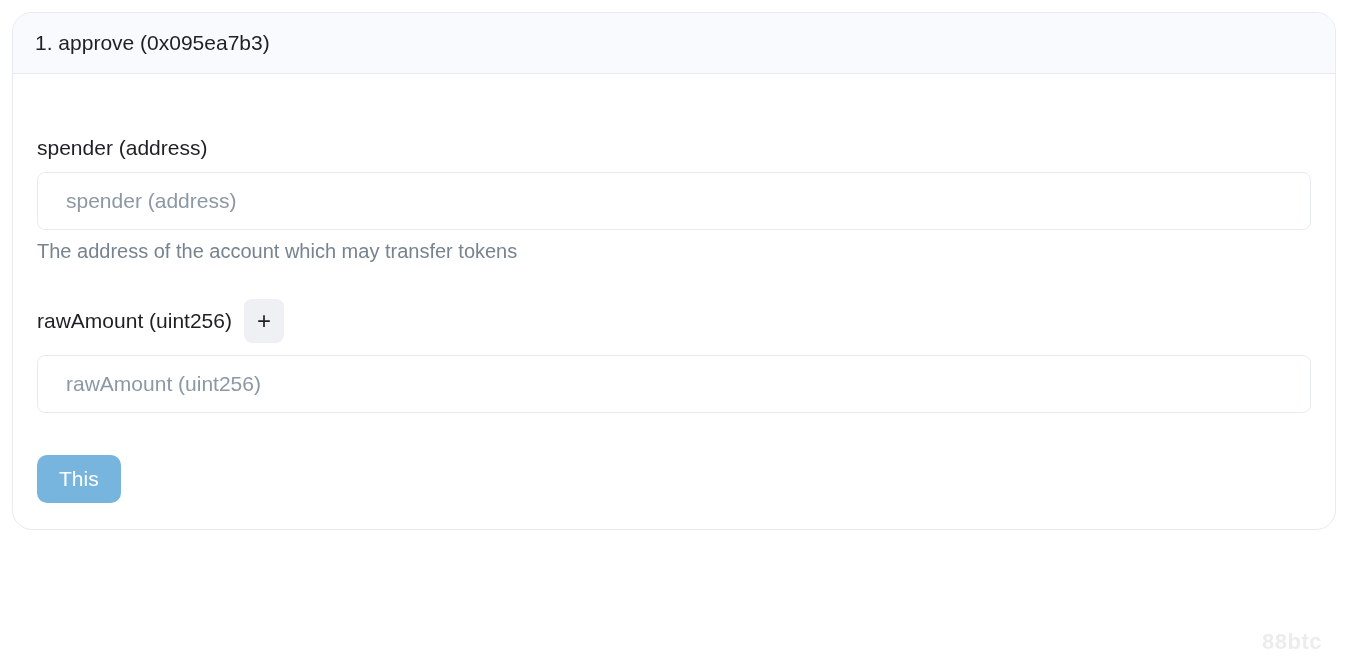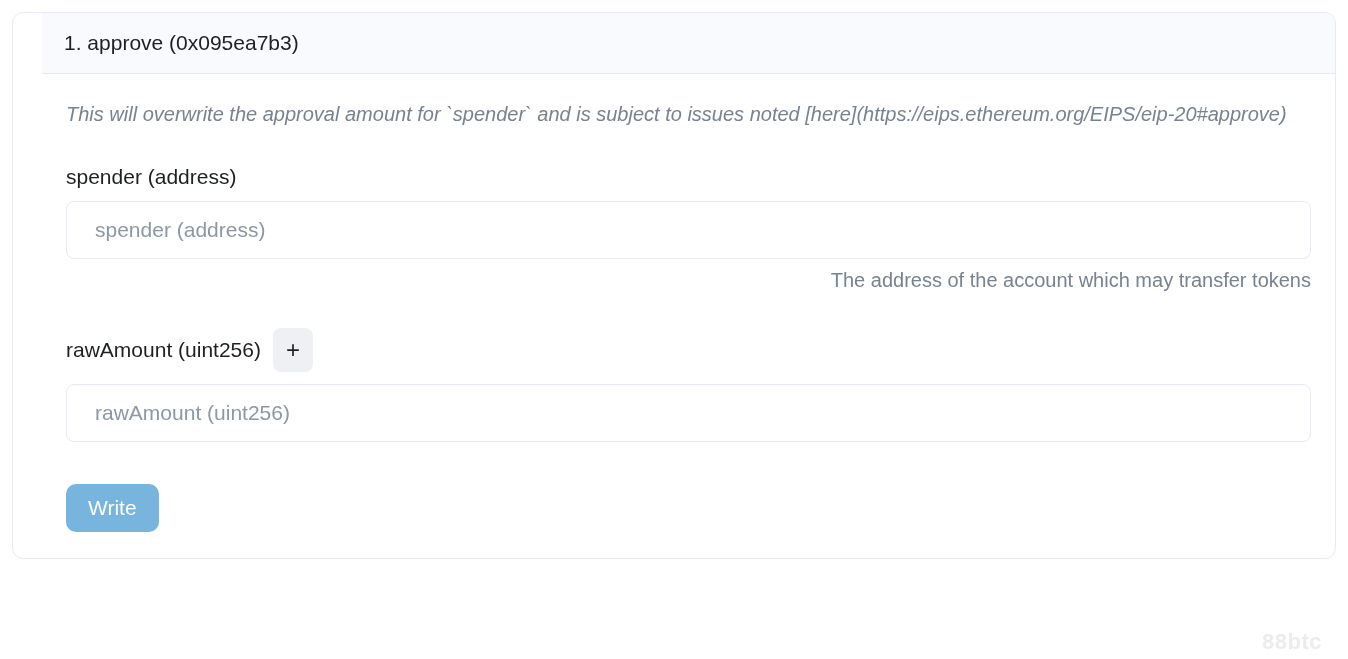--- a/index.html
+++ b/index.html
@@ -6,24 +6,23 @@
   html, body {
     margin: 0;
     padding: 0;
     font-family: -apple-system, BlinkMacSystemFont, "Segoe UI", Helvetica, Arial, sans-serif;
     background: #fff;
     color: #212529;
     width: 1348px;
   }
   .card {
     border: 1px solid #e7eaf3;
-    border-radius: 11px;
+    border-radius: 20px;
     margin: 12px;
     overflow: hidden;
-    padding-left: 29px;
   }
   .card-header {
     background: #f8fafd;
     padding: 18px 22px;
     border-bottom: 1px solid #e7eaf3;
     color: #1e2022;
     font-size: 21px;
     cursor: pointer;
   }
   .card-body {
@@ -75,21 +74,20 @@
     padding: 16px 28px;
     font-size: 21px;
     color: #1e2022;
     background: #fff;
   }
   .text-input::placeholder { color: #8c98a4; }
   .field-help {
     color: #77838f;
     font-size: 20px;
     margin: 10px 0 0 0;
-    text-align: right;
   }
   .write-btn {
     background: #77b5df;
     color: #fff;
     border: none;
     border-radius: 10px;
     padding: 12px 22px;
     font-size: 21px;
     cursor: pointer;
     margin-top: 18px;
@@ -112,21 +110,20 @@
 
 <div class="page-wrap">
 
   <div class="card">
 
     <div class="card-header">1. approve (0x095ea7b3)</div>
 
     <div class="card-body">
 
 
-      <p class="desc-sub">This will overwrite the approval amount for `spender` and is subject to issues noted [here](https://eips.ethereum.org/EIPS/eip-20#approve)</p>
 
       
       <div class="field-block">
         <div class="field-label-row">
           <span class="field-label">spender (address)</span>
         </div>
         <input type="text" class="text-input" placeholder="spender (address)" style="">
         <p class="field-help">The address of the account which may transfer tokens</p>
       </div>
 
@@ -134,19 +131,19 @@
       <div class="field-block">
         <div class="field-label-row">
           <span class="field-label">rawAmount (uint256)</span>
           <button class="plus-btn" aria-label="add">
             <span>+</span>
           </button>
         </div>
         <input type="text" class="text-input" placeholder="rawAmount (uint256)" style="">
       </div>
 
-      <button class="write-btn">Write</button>
+      <button class="write-btn">This</button>
 
     </div>
   </div>
 
   <div class="watermark">88btc</div>
 </div>
 
 </body></html>

